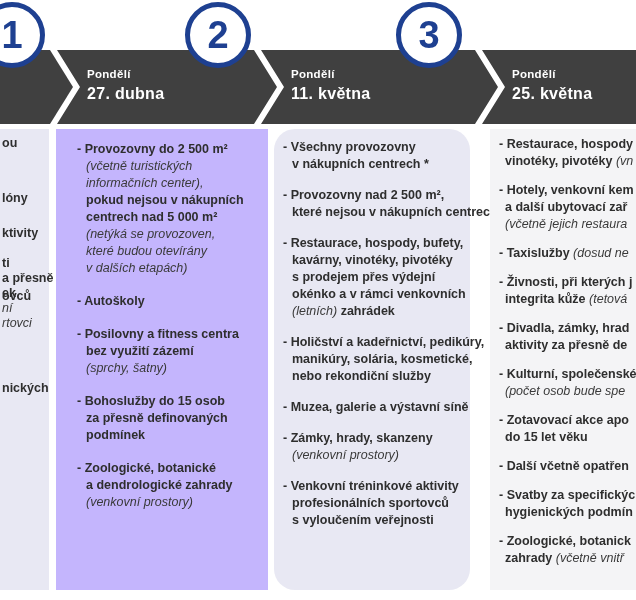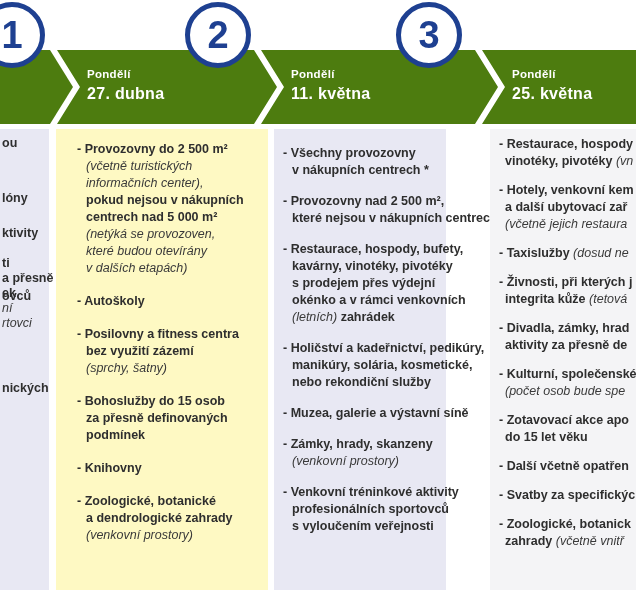--- a/index.html
+++ b/index.html
@@ -1,20 +1,20 @@
 <!DOCTYPE html>
 <html lang="cs"><head>
 <meta charset="utf-8">
 <style>
   html,body{margin:0;padding:0;background:#fff;}
   .stage{position:relative;width:636px;height:600px;background:#fff;overflow:hidden;
          font-family:"Liberation Sans",sans-serif;}
 
   
-  .seg{position:absolute;top:50px;height:74px;background:#4d7c0f;color:#fff;
+  .seg{position:absolute;top:50px;height:74px;background:#404040;color:#fff;
        box-sizing:border-box;padding:17px 0 0 30px;}
   .seg .day{font-size:11.5px;font-weight:700;line-height:14px;letter-spacing:.3px;}
   .seg .date{font-size:16px;font-weight:700;line-height:26px;letter-spacing:.3px;}
   .seg1{left:0;width:73px;
         clip-path:polygon(0 0,calc(100% - 23px) 0,100% 50%,calc(100% - 23px) 100%,0 100%);}
   .seg2{left:57px;width:220px;
         clip-path:polygon(0 0,calc(100% - 23px) 0,100% 50%,calc(100% - 23px) 100%,0 100%,23px 50%);}
   .seg3{left:261px;width:237px;
         clip-path:polygon(0 0,calc(100% - 23px) 0,100% 50%,calc(100% - 23px) 100%,0 100%,23px 50%);}
   .seg4{left:482px;width:154px;
@@ -23,22 +23,22 @@
   
   .circle{position:absolute;top:2px;width:66px;height:66px;border:5px solid #1e4091;
           border-radius:50%;background:#fff;box-sizing:border-box;z-index:3;
           display:flex;align-items:center;justify-content:center;
           font-weight:700;font-size:38px;color:#1e4091;}
   .c1{left:-21px}.c2{left:185px}.c3{left:396px}
 
   
   .col{position:absolute;top:129px;height:461px;box-sizing:border-box;overflow:visible;}
   .col1{left:0;width:49px;background:#e8e8f3;}
-  .col2{left:56px;width:212px;background:#fef9c3;padding-top:12px;}
-  .col3{left:274px;width:172px;background:#e8e8f3;padding-top:16px;}
+  .col2{left:56px;width:212px;background:#c4b5fd;padding-top:12px;}
+  .col3{left:274px;width:196px;background:#e8e8f3;padding-top:10px;border-radius:21px;}
   .col4{left:490px;width:146px;background:#f4f4f6;padding-top:7px;}
 
   .item{margin-bottom:16px;}
   .col3 .item{margin-bottom:14px;}
   .col4 .item{margin-bottom:12px;}
   .line{white-space:nowrap;font-size:12.5px;line-height:17px;color:#2e2e2e;}
   .col2 .line{padding-left:30px;}.col2 .line.first{padding-left:21px;}
   .col3 .line{padding-left:18px;}.col3 .line.first{padding-left:9px;}
   .col4 .line{padding-left:15px;}.col4 .line.first{padding-left:9px;}
   .line .b{font-weight:700;}
@@ -108,23 +108,20 @@
         <div class="line first"><span class="b">- Posilovny a fitness centra</span></div>
         <div class="line"><span class="b">bez využití zázemí</span></div>
         <div class="line"><span class="i">(sprchy, šatny)</span></div>
       </div>
       <div class="item">
         <div class="line first"><span class="b">- Bohoslužby do 15 osob</span></div>
         <div class="line"><span class="b">za přesně definovaných</span></div>
         <div class="line"><span class="b">podmínek</span></div>
       </div>
       <div class="item">
-        <div class="line first"><span class="b">- Knihovny</span></div>
-      </div>
-      <div class="item">
         <div class="line first"><span class="b">- Zoologické, botanické</span></div>
         <div class="line"><span class="b">a dendrologické zahrady</span></div>
         <div class="line"><span class="i">(venkovní prostory)</span></div>
       </div>
     </div>
   <div class="col col3">
       <div class="item">
         <div class="line first"><span class="b">- Všechny provozovny</span></div>
         <div class="line"><span class="b">v nákupních centrech *</span></div>
       </div>
@@ -184,20 +181,21 @@
       </div>
       <div class="item">
         <div class="line first"><span class="b">- Zotavovací akce apo</span></div>
         <div class="line"><span class="b">do 15 let věku</span></div>
       </div>
       <div class="item">
         <div class="line first"><span class="b">- Další včetně opatřen</span></div>
       </div>
       <div class="item">
         <div class="line first"><span class="b">- Svatby za specifickýc</span></div>
+        <div class="line"><span class="b">hygienických podmín</span></div>
       </div>
       <div class="item">
         <div class="line first"><span class="b">- Zoologické, botanick</span></div>
         <div class="line"><span class="b">zahrady </span><span class="i">(včetně vnitř</span></div>
       </div>
     </div>
 
 </div>
 
 </body></html>

